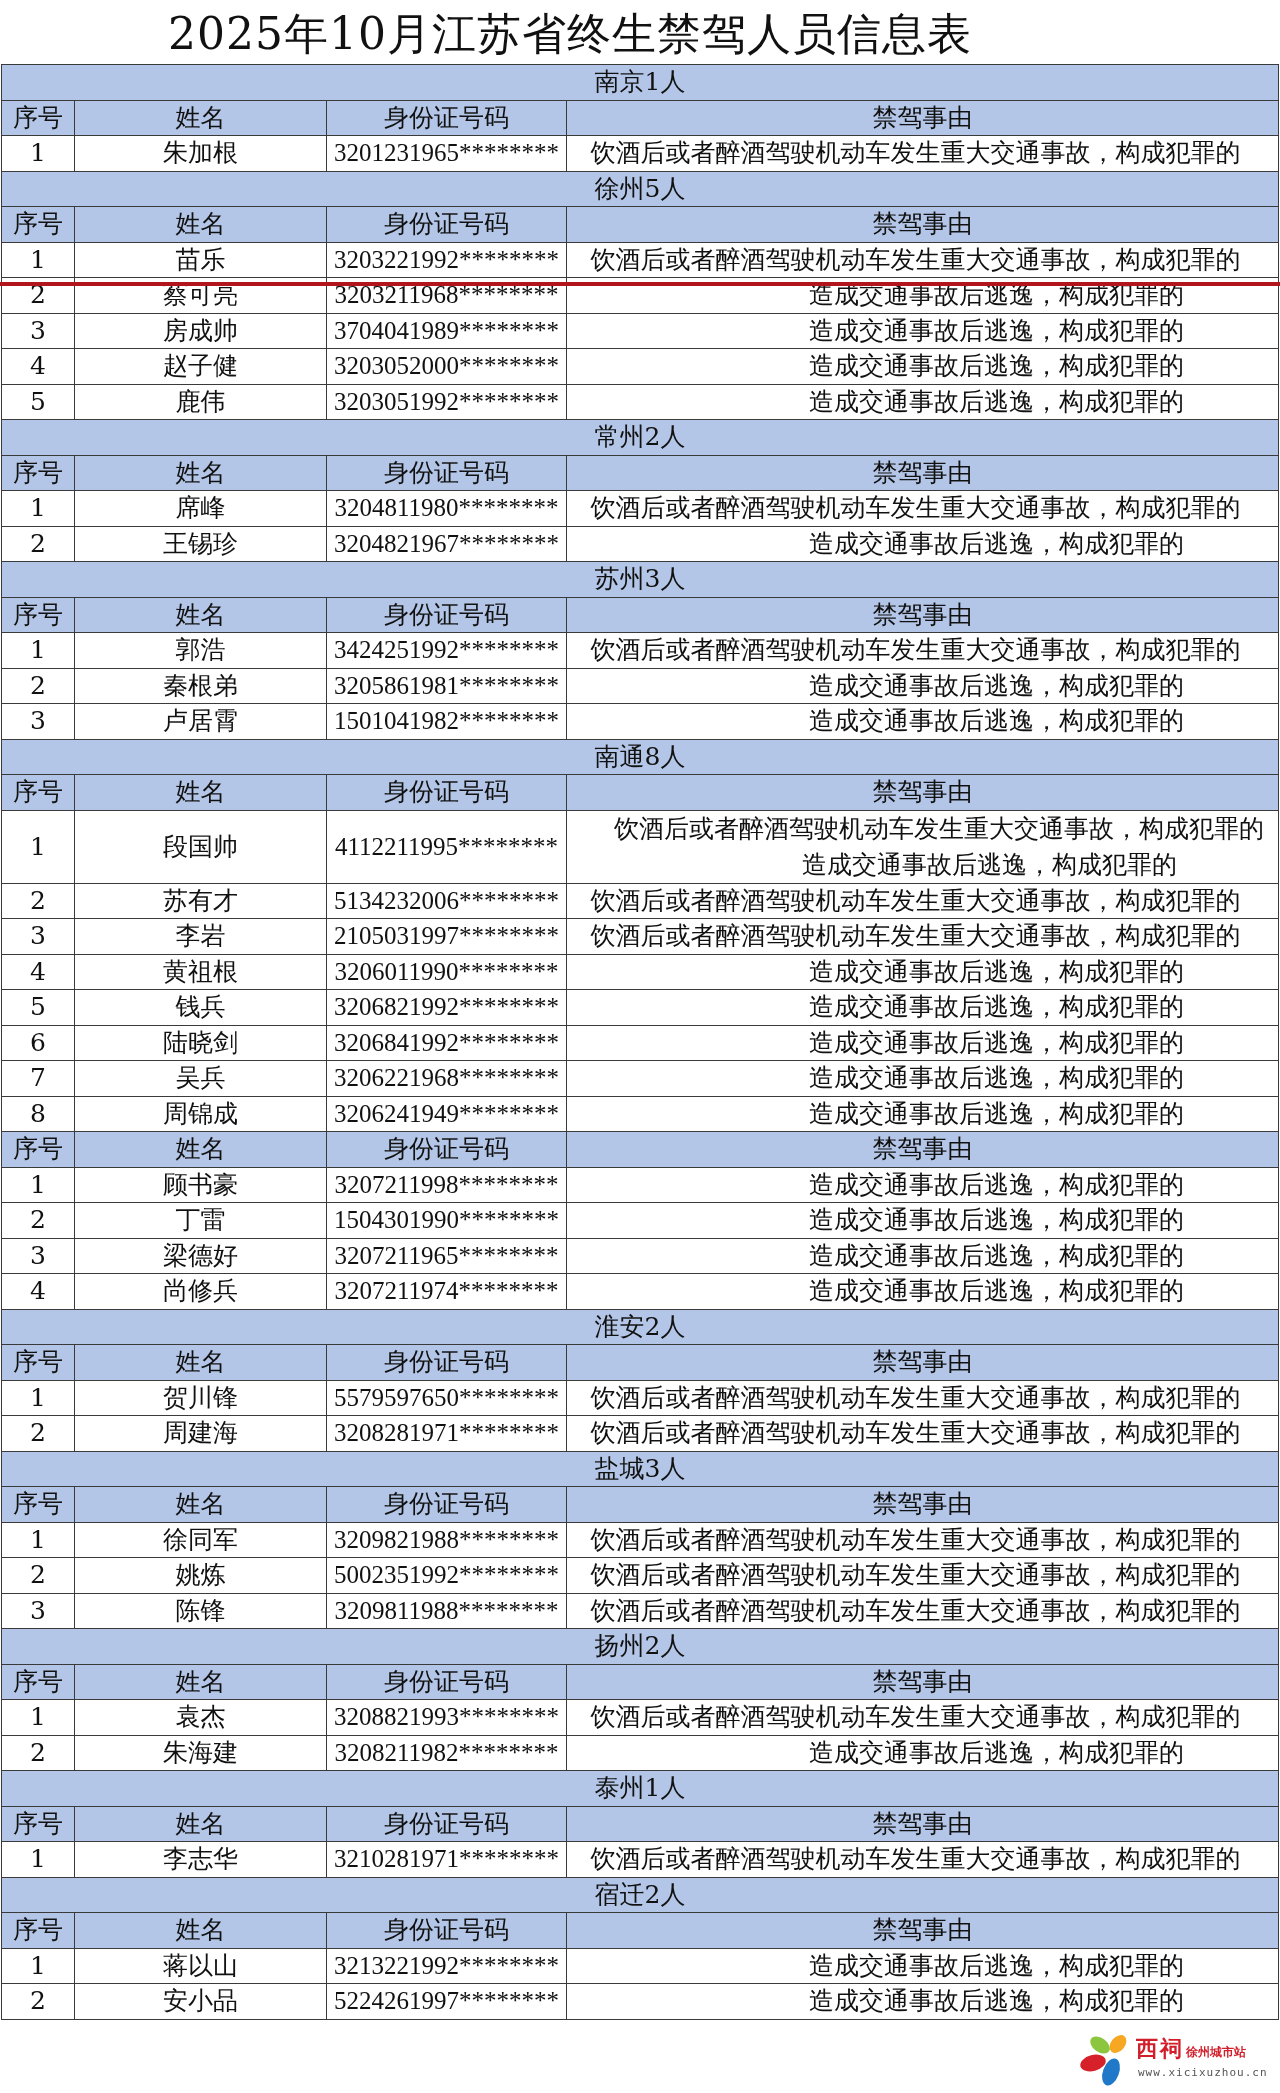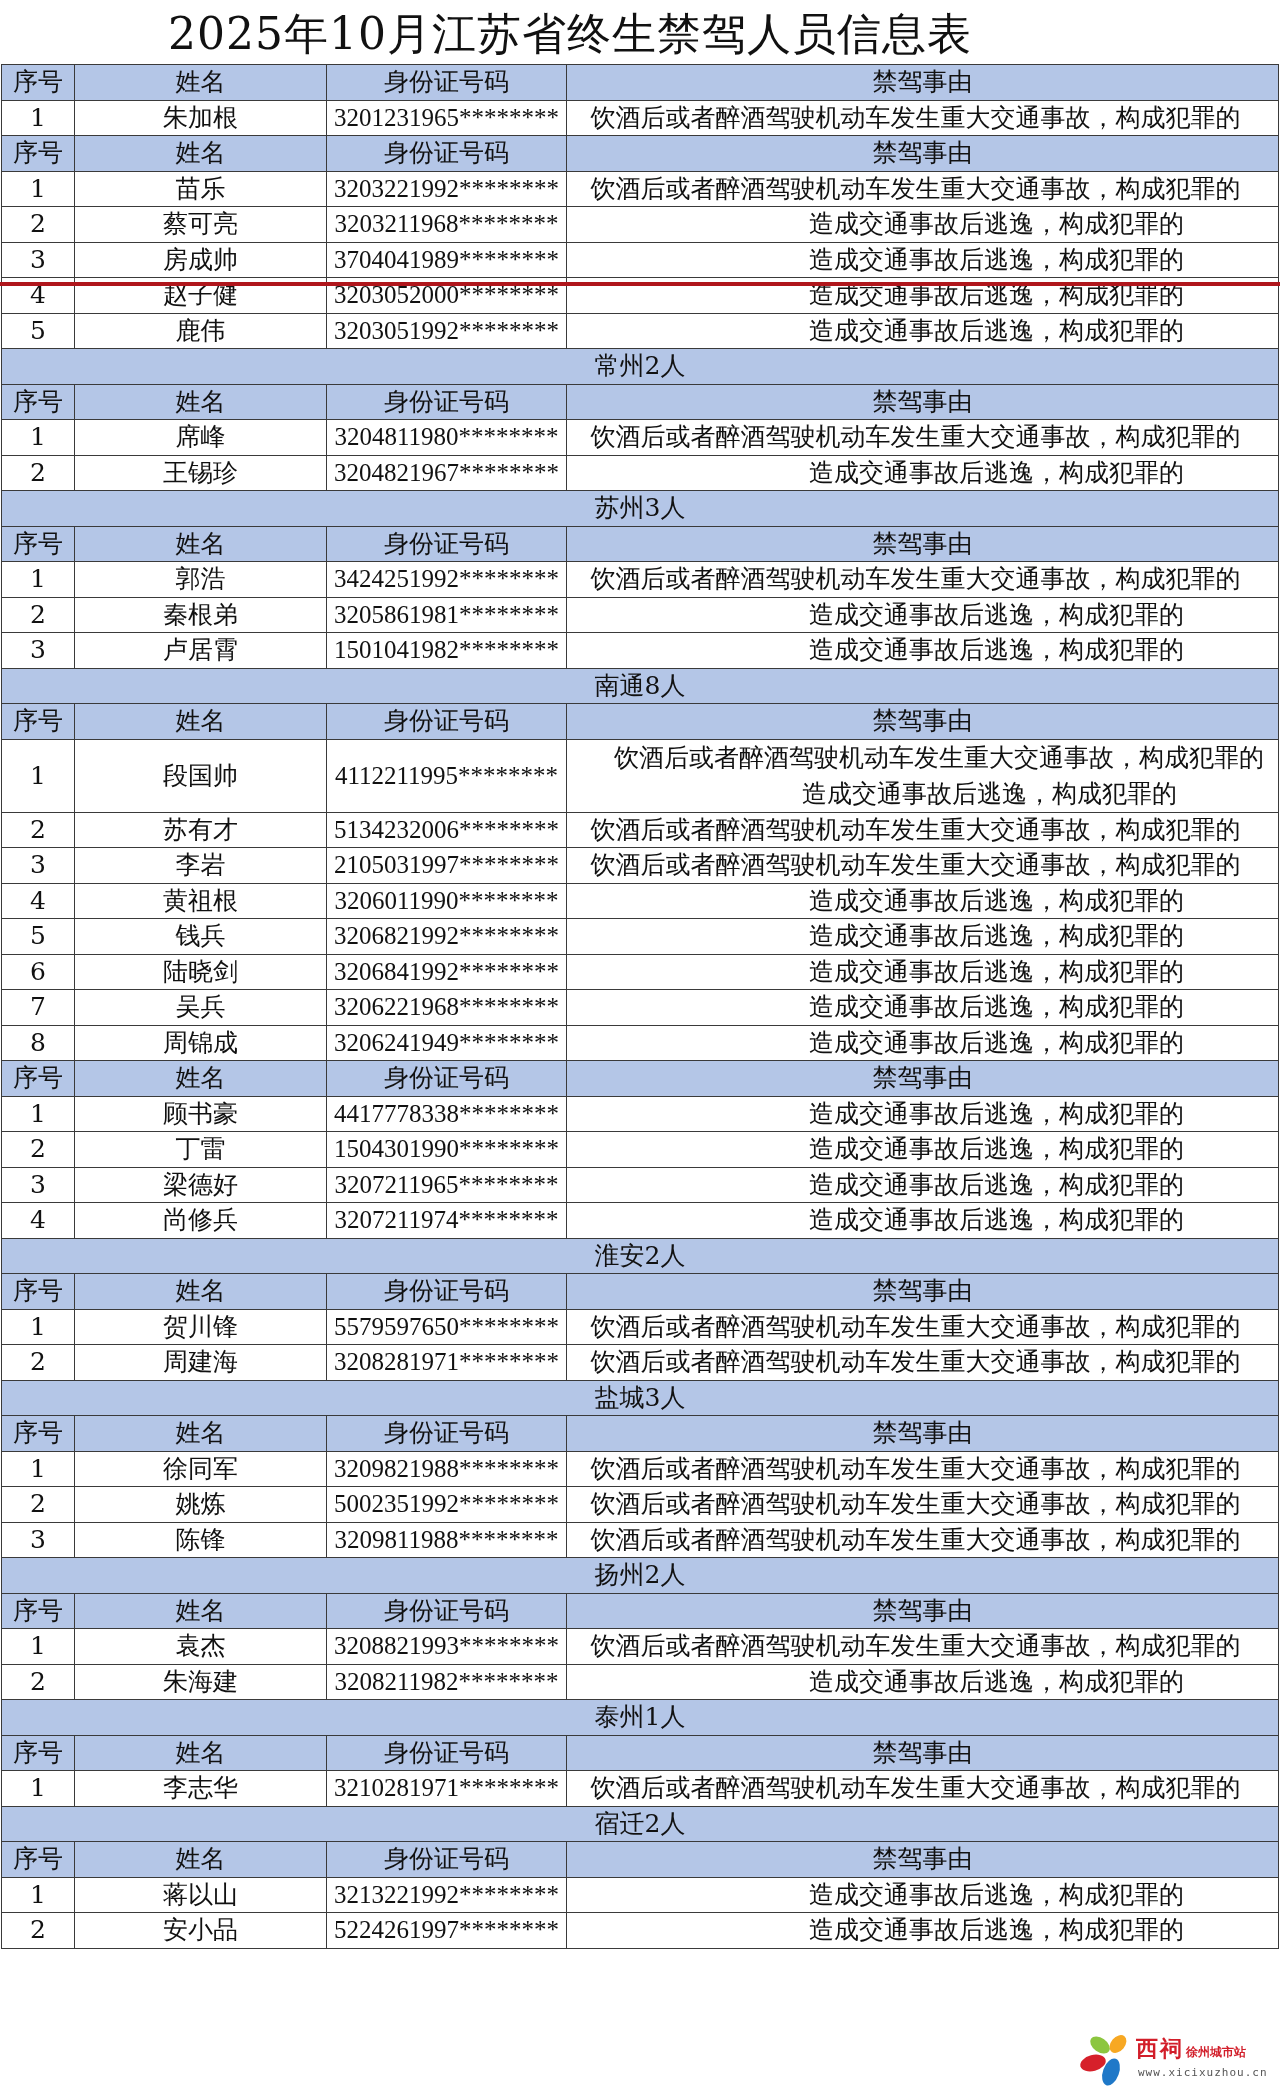--- a/index.html
+++ b/index.html
@@ -35,31 +35,37 @@
 <div class="title">2025年10月江苏省终生禁驾人员信息表</div>
 
 <table class="main">
   <colgroup>
     <col style="width:73px">
     <col style="width:252px">
     <col style="width:240px">
     <col style="width:712px">
   </colgroup>
   <tbody id="tbody">
+      <tr class="section">
+        <td colspan="4">南京1人</td>
+      </tr>
       <tr class="colhead">
         <td>序号</td>
         <td>姓名</td>
         <td>身份证号码</td>
         <td>禁驾事由</td>
       </tr>
       <tr class="data">
         <td>1</td>
         <td>朱加根</td>
         <td class="id">3201231965********</td>
         <td class="reason-drunk">饮酒后或者醉酒驾驶机动车发生重大交通事故，构成犯罪的</td>
+      </tr>
+      <tr class="section">
+        <td colspan="4">徐州5人</td>
       </tr>
       <tr class="colhead">
         <td>序号</td>
         <td>姓名</td>
         <td>身份证号码</td>
         <td>禁驾事由</td>
       </tr>
       <tr class="data">
         <td>1</td>
         <td>苗乐</td>
@@ -202,21 +208,21 @@
       </tr>
       <tr class="colhead">
         <td>序号</td>
         <td>姓名</td>
         <td>身份证号码</td>
         <td>禁驾事由</td>
       </tr>
       <tr class="data">
         <td>1</td>
         <td>顾书豪</td>
-        <td class="id">4417778338********</td>
+        <td class="id">3207211998********</td>
         <td class="reason-flee">造成交通事故后逃逸，构成犯罪的</td>
       </tr>
       <tr class="data">
         <td>2</td>
         <td>丁雷</td>
         <td class="id">1504301990********</td>
         <td class="reason-flee">造成交通事故后逃逸，构成犯罪的</td>
       </tr>
       <tr class="data">
         <td>3</td>

